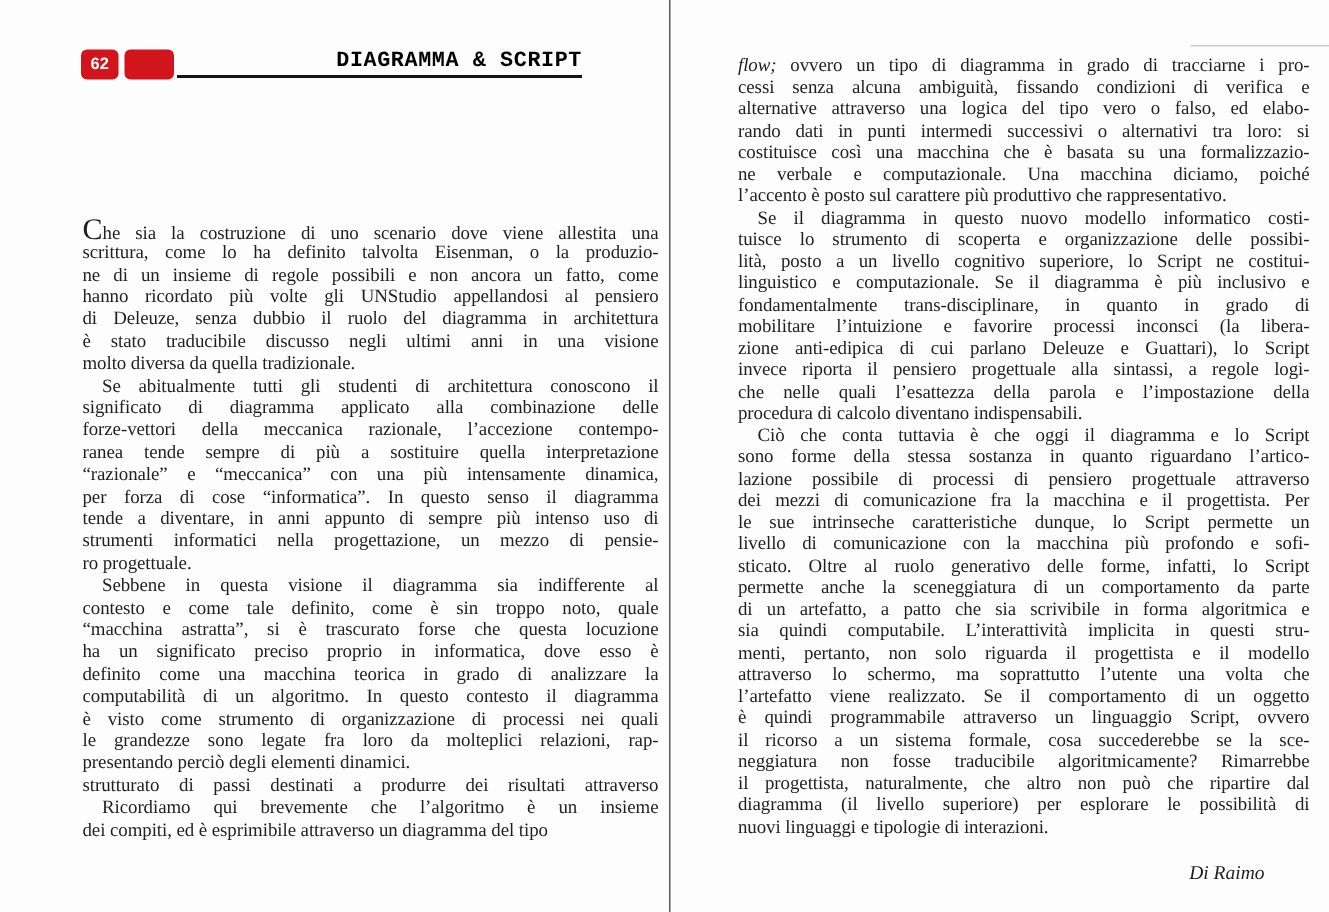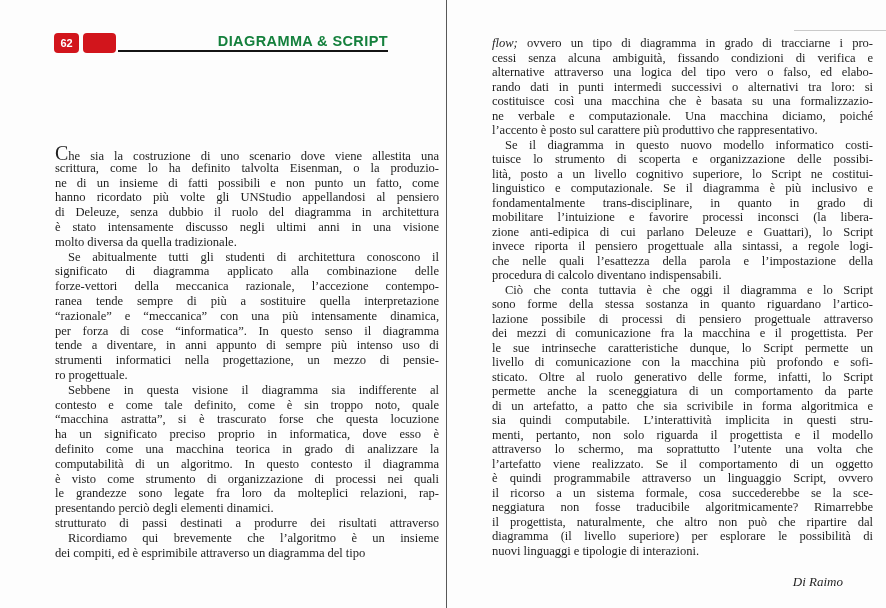--- a/index.html
+++ b/index.html
@@ -14,21 +14,21 @@
 
   
   #page-num-box{
     position:absolute;left:54px;top:33px;width:25px;height:20px;background:#d2151c;border-radius:4px;
     color:#ffffff;font-family:"Liberation Sans",sans-serif;font-weight:bold;font-size:11px;
     display:flex;align-items:center;justify-content:center;
   }
   #red-box-2{position:absolute;left:83px;top:33px;width:33px;height:20px;background:#d2151c;border-radius:4px;}
   #header-title{
     position:absolute;left:118px;top:33px;width:270px;height:16px;text-align:right;
-    color:#15803d;font-family:Liberation Sans, sans-serif;font-weight:bold;font-size:14.5px;letter-spacing:.4px;
+    color:#000000;font-family:Liberation Mono, monospace;font-weight:bold;font-size:14.5px;letter-spacing:.4px;
   }
   #header-rule{position:absolute;left:118px;top:50px;width:270px;height:2px;background:#141414;}
 
   
   .textcol{position:absolute;font-size:12.6px;letter-spacing:-0.05px;}
   #left-text{left:55px;top:146px;width:384px;--lh:14.8px;}
   #right-text{left:492px;top:36px;width:381px;--lh:14.5px;}
   .para{margin:0;}
   .line{
     height:var(--lh);line-height:var(--lh);overflow:hidden;
@@ -58,24 +58,24 @@
     <div id="page-num-box">
       <span>62</span>
     </div>
     <div id="red-box-2"></div>
     <div id="header-title">DIAGRAMMA &amp; SCRIPT</div>
     <div id="header-rule"></div>
     <div id="left-text" class="textcol">
         <div class="para">
           <div class="line dc"><span class="dropcap">C</span>he sia la costruzione di uno scenario dove viene allestita una</div>
           <div class="line">scrittura, come lo ha definito talvolta Eisenman, o la produzio-</div>
-          <div class="line">ne di un insieme di fatti possibili e non punto un fatto, come</div>
+          <div class="line">ne di un insieme di regole possibili e non ancora un fatto, come</div>
           <div class="line">hanno ricordato più volte gli UNStudio appellandosi al pensiero</div>
           <div class="line">di Deleuze, senza dubbio il ruolo del diagramma in architettura</div>
-          <div class="line">è stato intensamente discusso negli ultimi anni in una visione</div>
+          <div class="line">è stato traducibile discusso negli ultimi anni in una visione</div>
           <div class="line last">molto diversa da quella tradizionale.</div>
         </div>
         <div class="para">
           <div class="line indent">Se abitualmente tutti gli studenti di architettura conoscono il</div>
           <div class="line">significato di diagramma applicato alla combinazione delle</div>
           <div class="line">forze-vettori della meccanica razionale, l’accezione contempo-</div>
           <div class="line">ranea tende sempre di più a sostituire quella interpretazione</div>
           <div class="line">“razionale” e “meccanica” con una più intensamente dinamica,</div>
           <div class="line">per forza di cose “informatica”. In questo senso il diagramma</div>
           <div class="line">tende a diventare, in anni appunto di sempre più intenso uso di</div>

